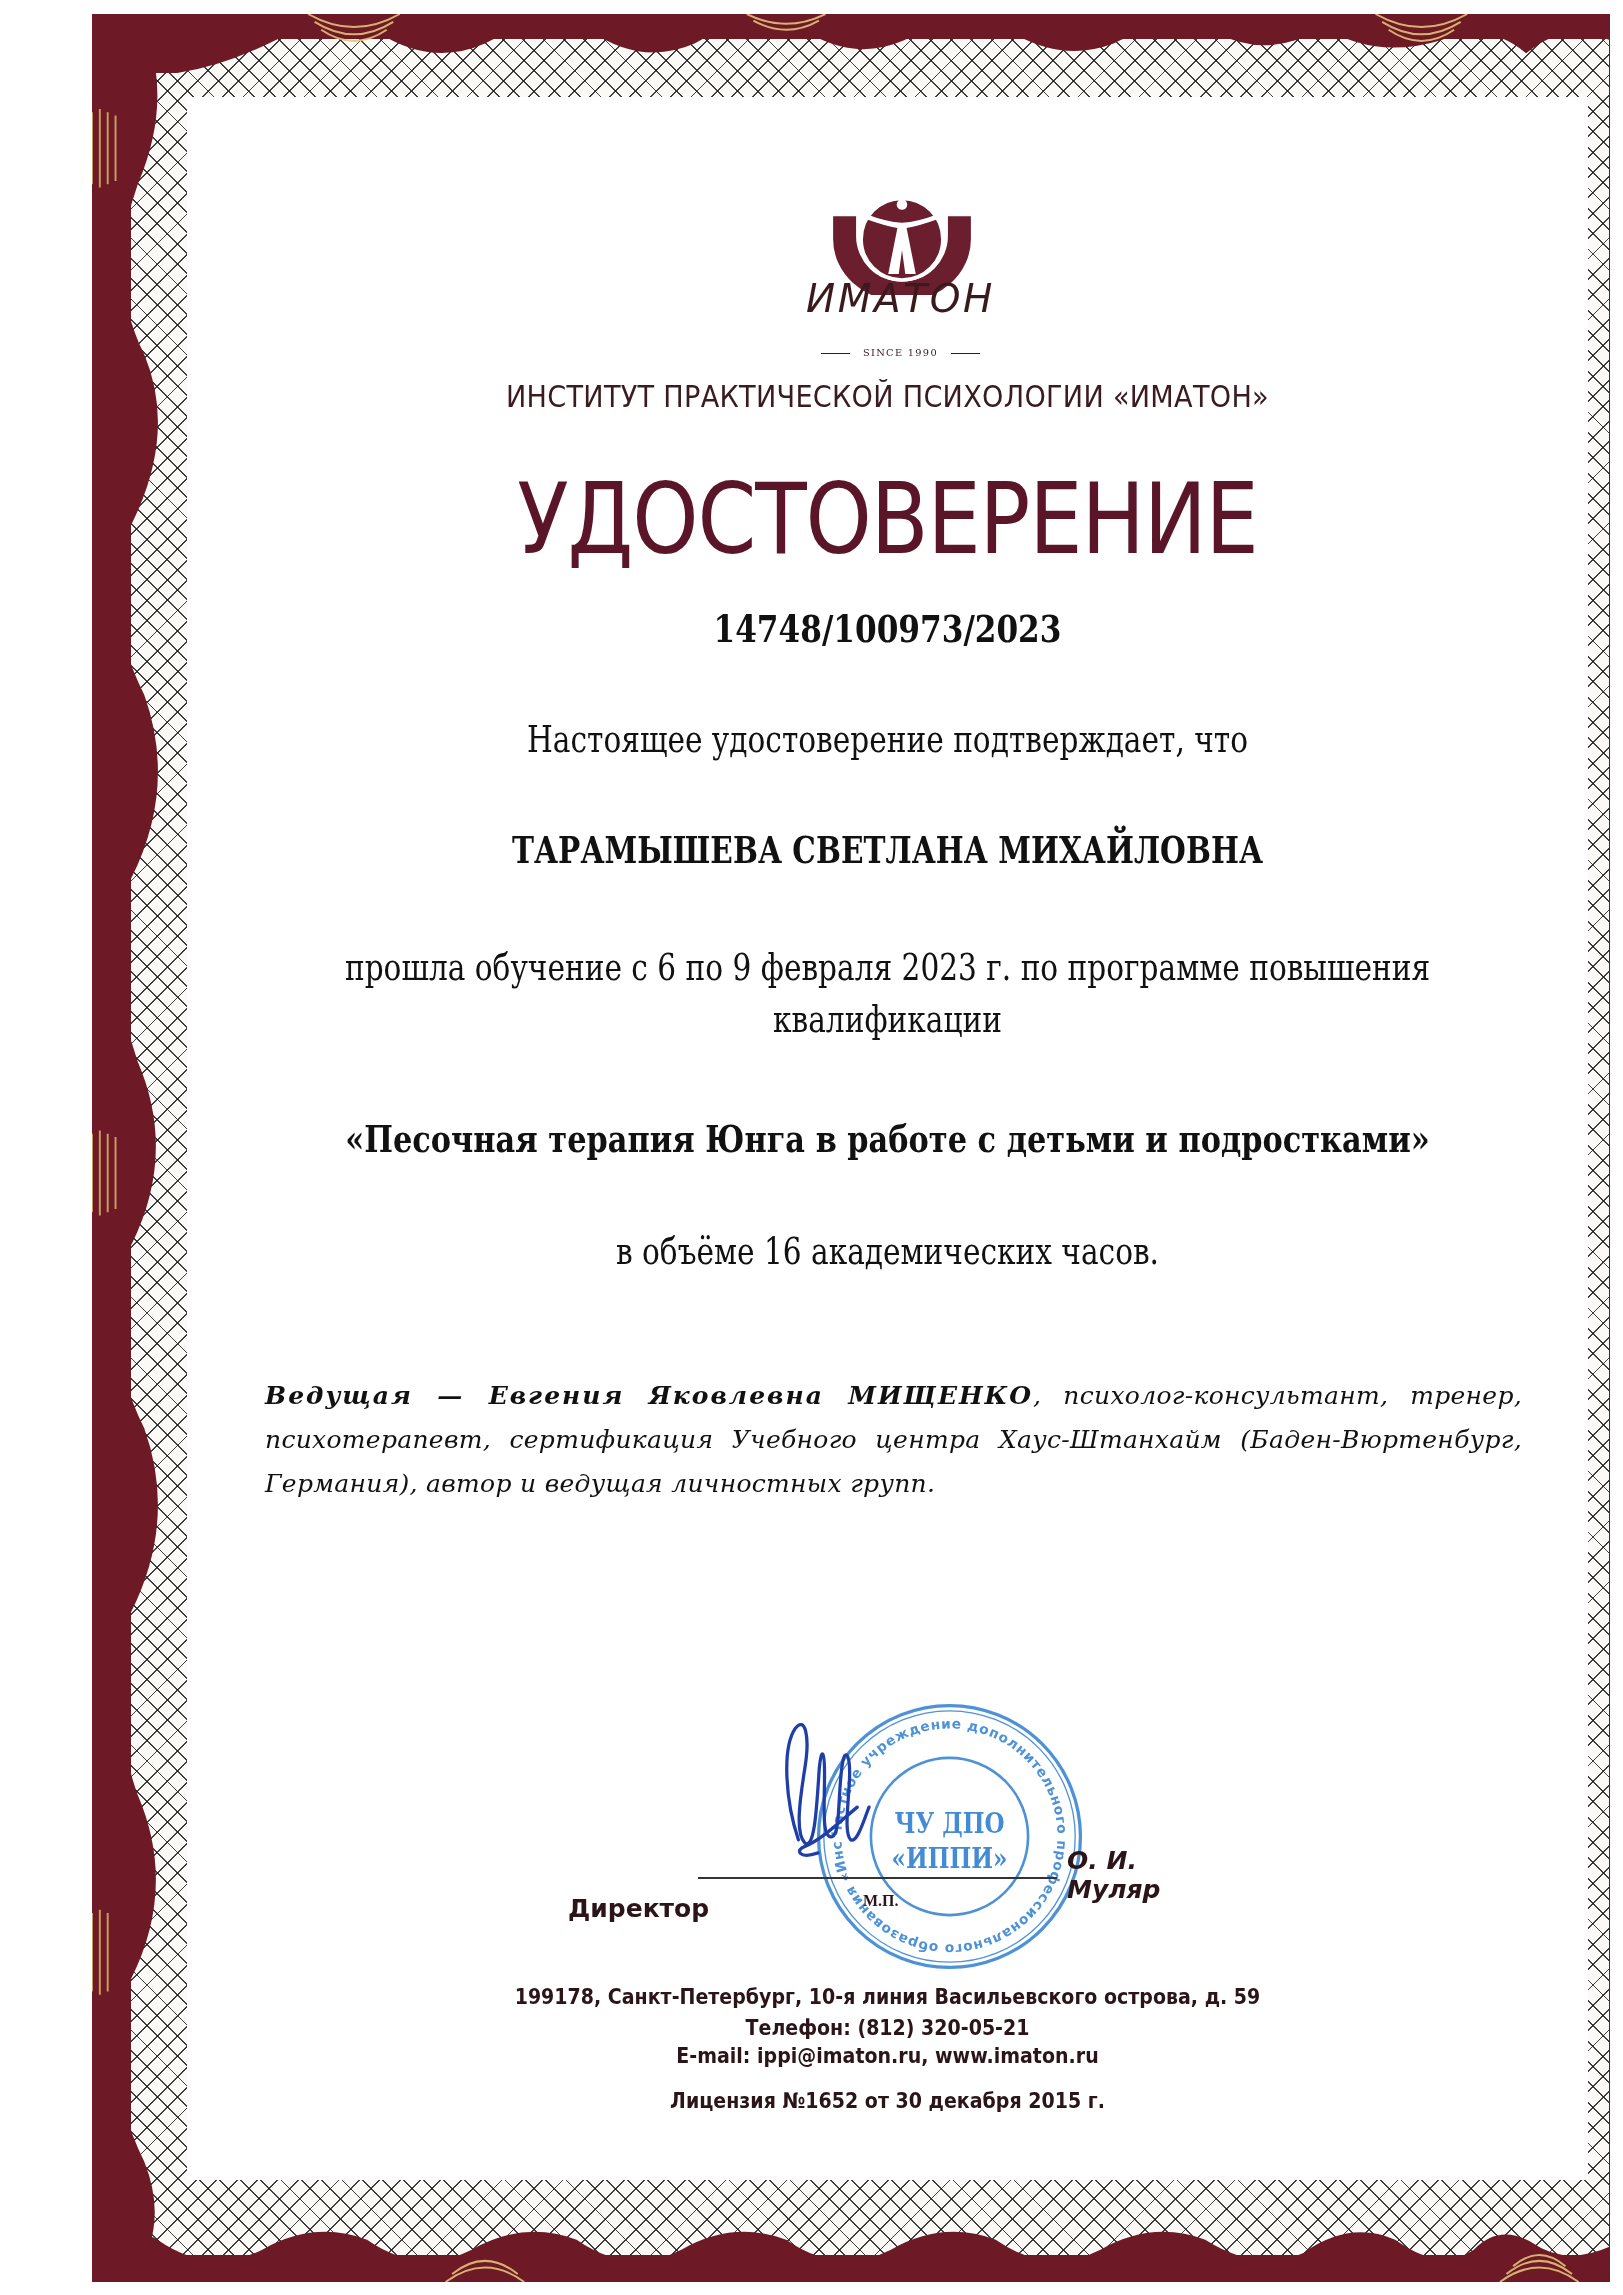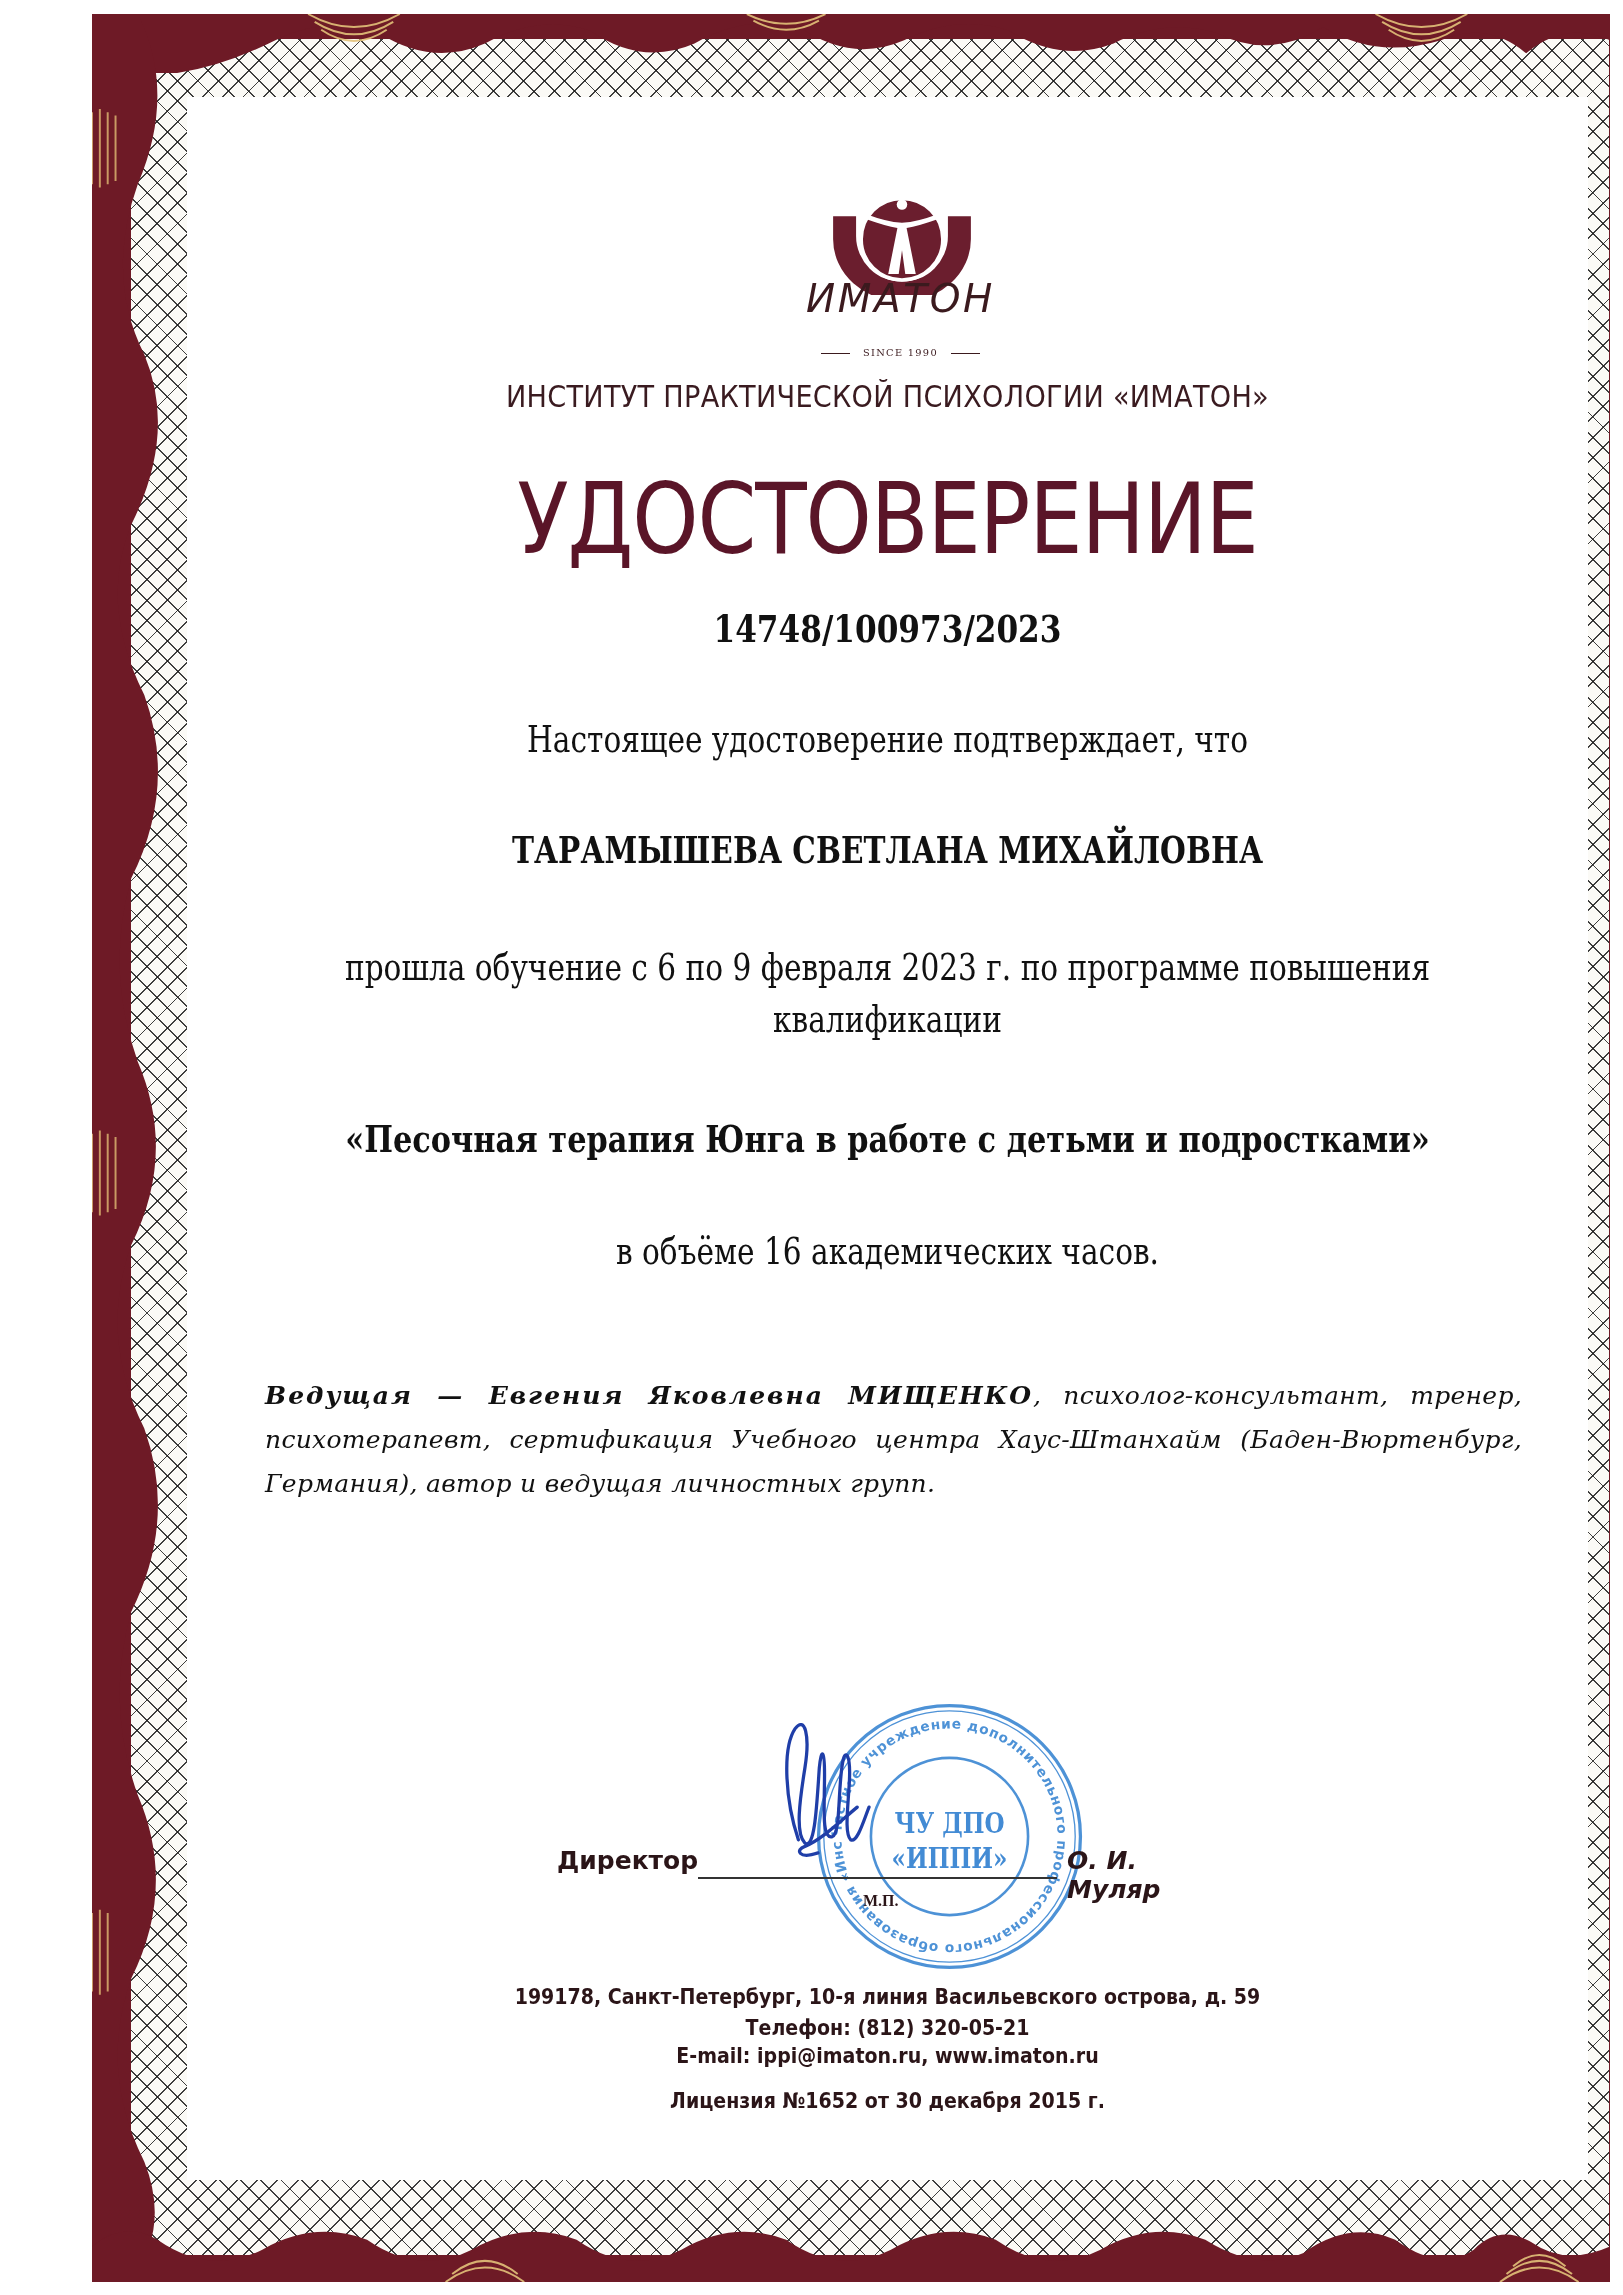--- a/index.html
+++ b/index.html
@@ -72,21 +72,21 @@
     font-family: "DejaVu Serif", serif; font-style: italic; font-size: 25px;
     line-height: 44px; color: #111; text-align: justify; letter-spacing: 0.3px;
   }
   .lecturer b { font-weight: bold; letter-spacing: 2px; }
 
   .signature-row { position: absolute; left: 557px; top: 1846px; width: 668px; height: 39px; }
   .sig-label, .sig-name {
     position: absolute; top: 0; font-family: "DejaVu Sans", sans-serif; font-weight: bold;
     font-size: 25px; color: #2b1518;
   }
-  .sig-label { left: 0; }
+  .sig-label { left: 11px; margin-top: 48px; }
   .sig-name { left: 510px; font-style: italic; }
   .sig-line { position: absolute; left: 141px; top: 31px; width: 359px; height: 2px; background: #333; }
 
   .mp {
     position: absolute; left: 863px; top: 1892px;
     font-family: Liberation Serif, serif; font-weight: bold; font-size: 16px; color: #2b1518;
   }
 
   .stamp { position: absolute; left: 812px; top: 1699px; width: 275px; height: 275px; }
   .signature { position: absolute; left: 759px; top: 1709px; width: 118px; height: 157px; }

